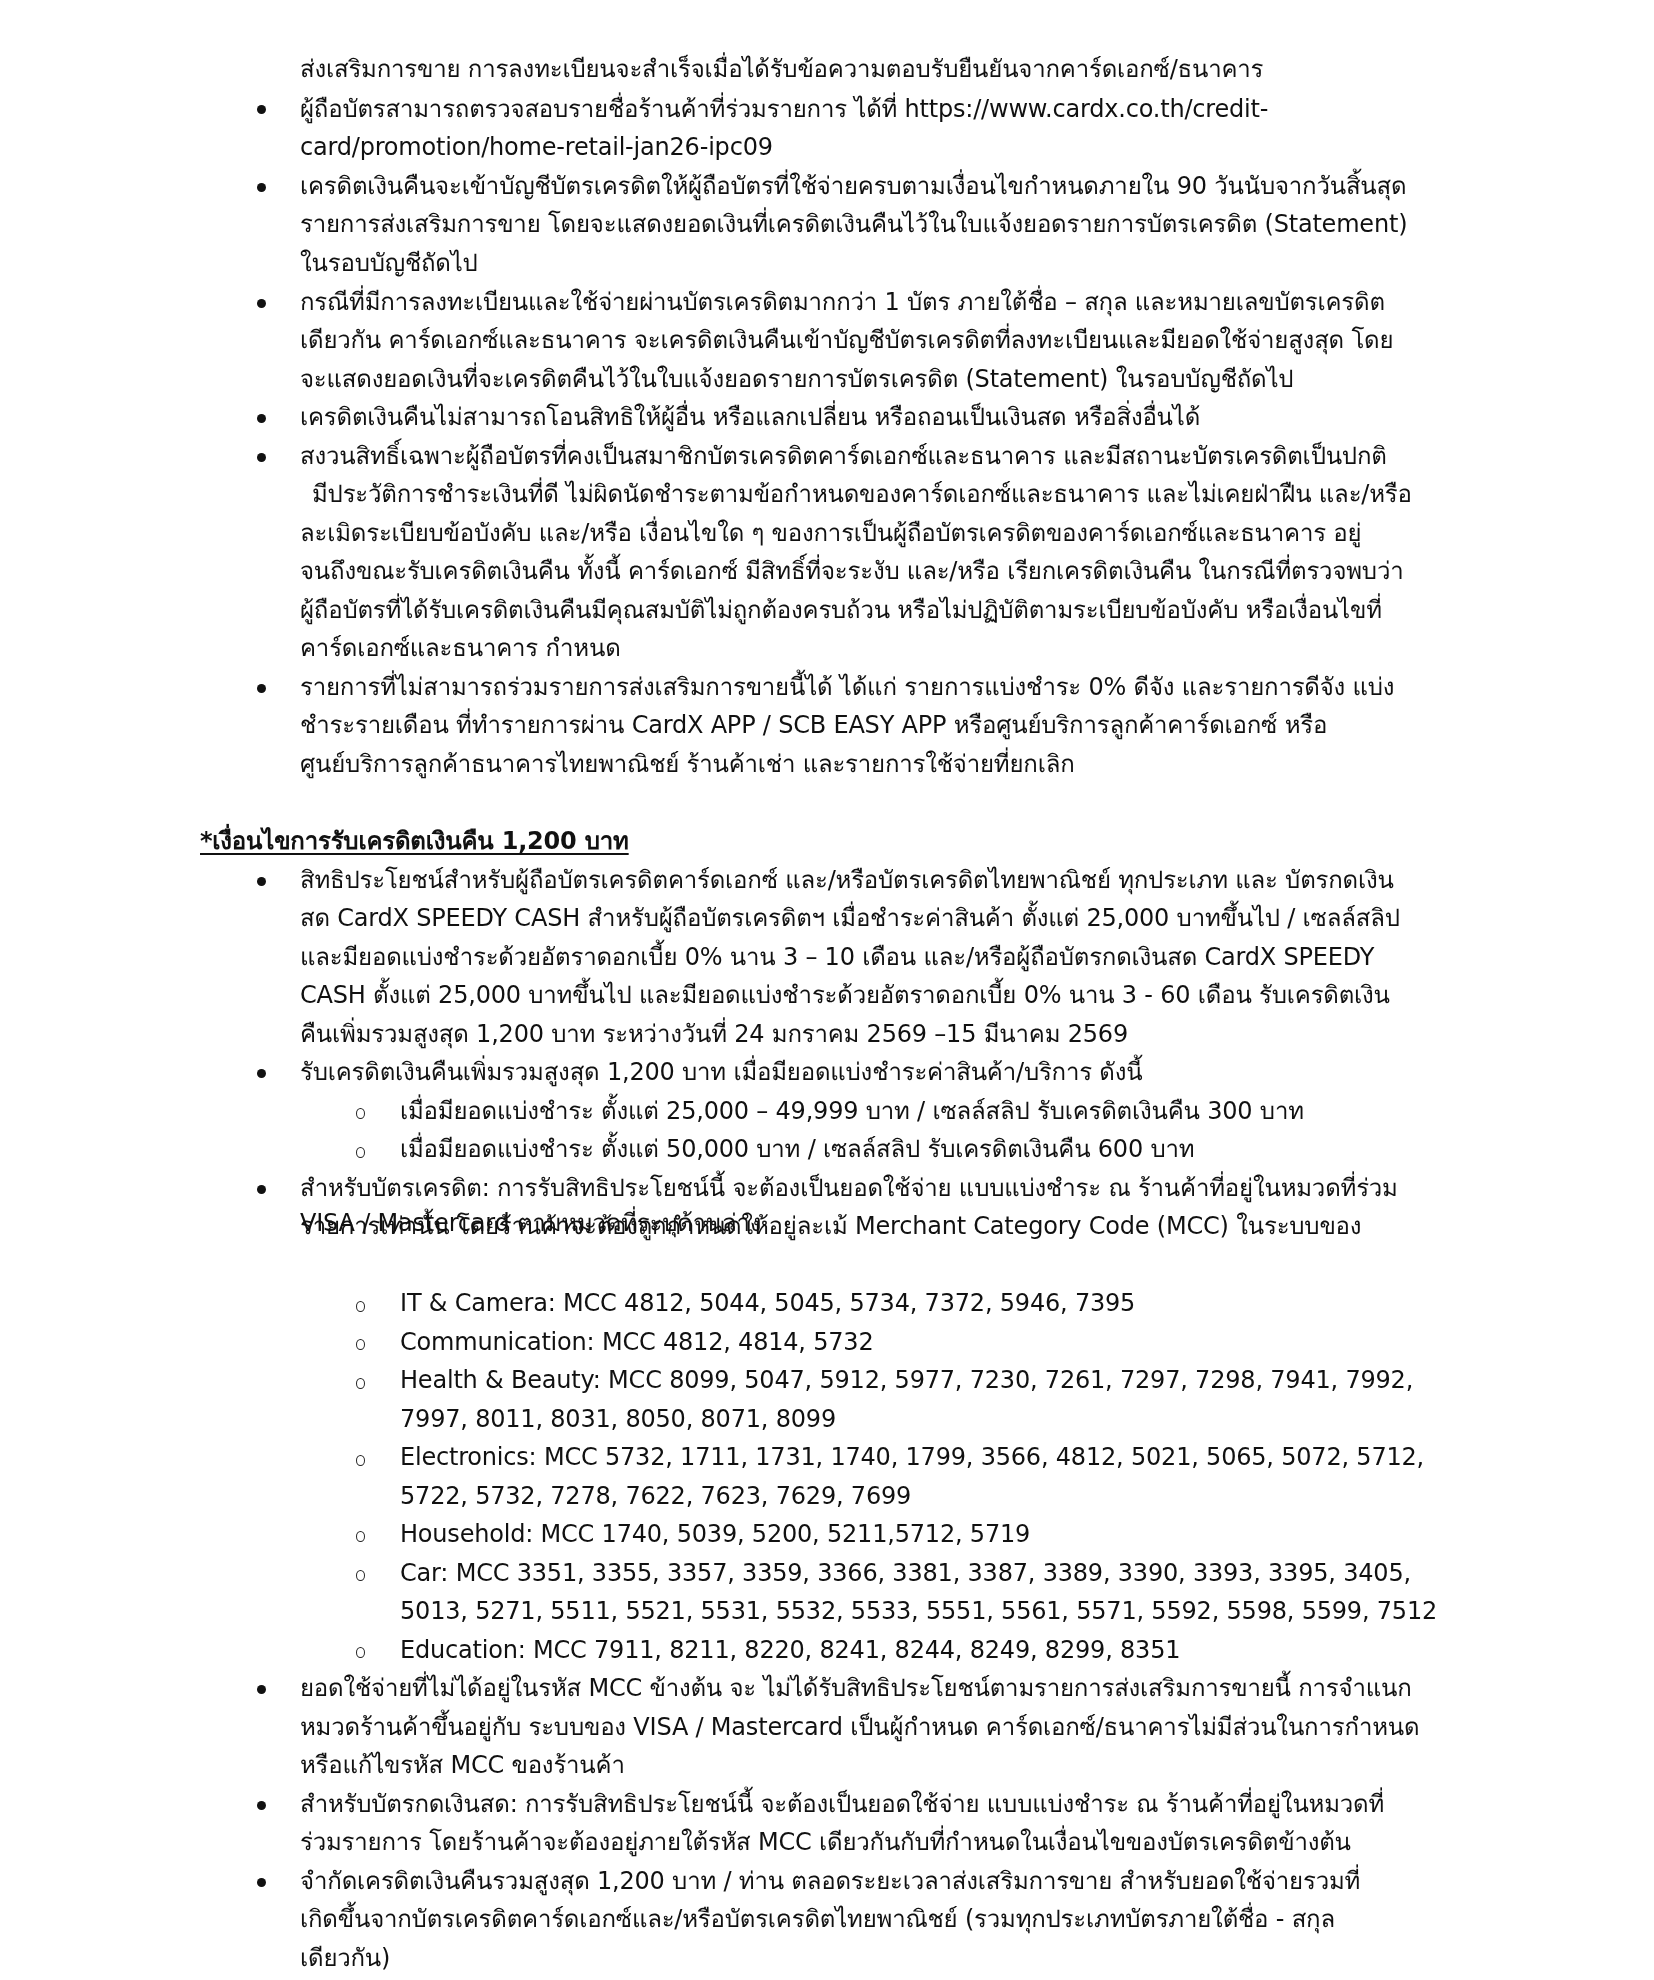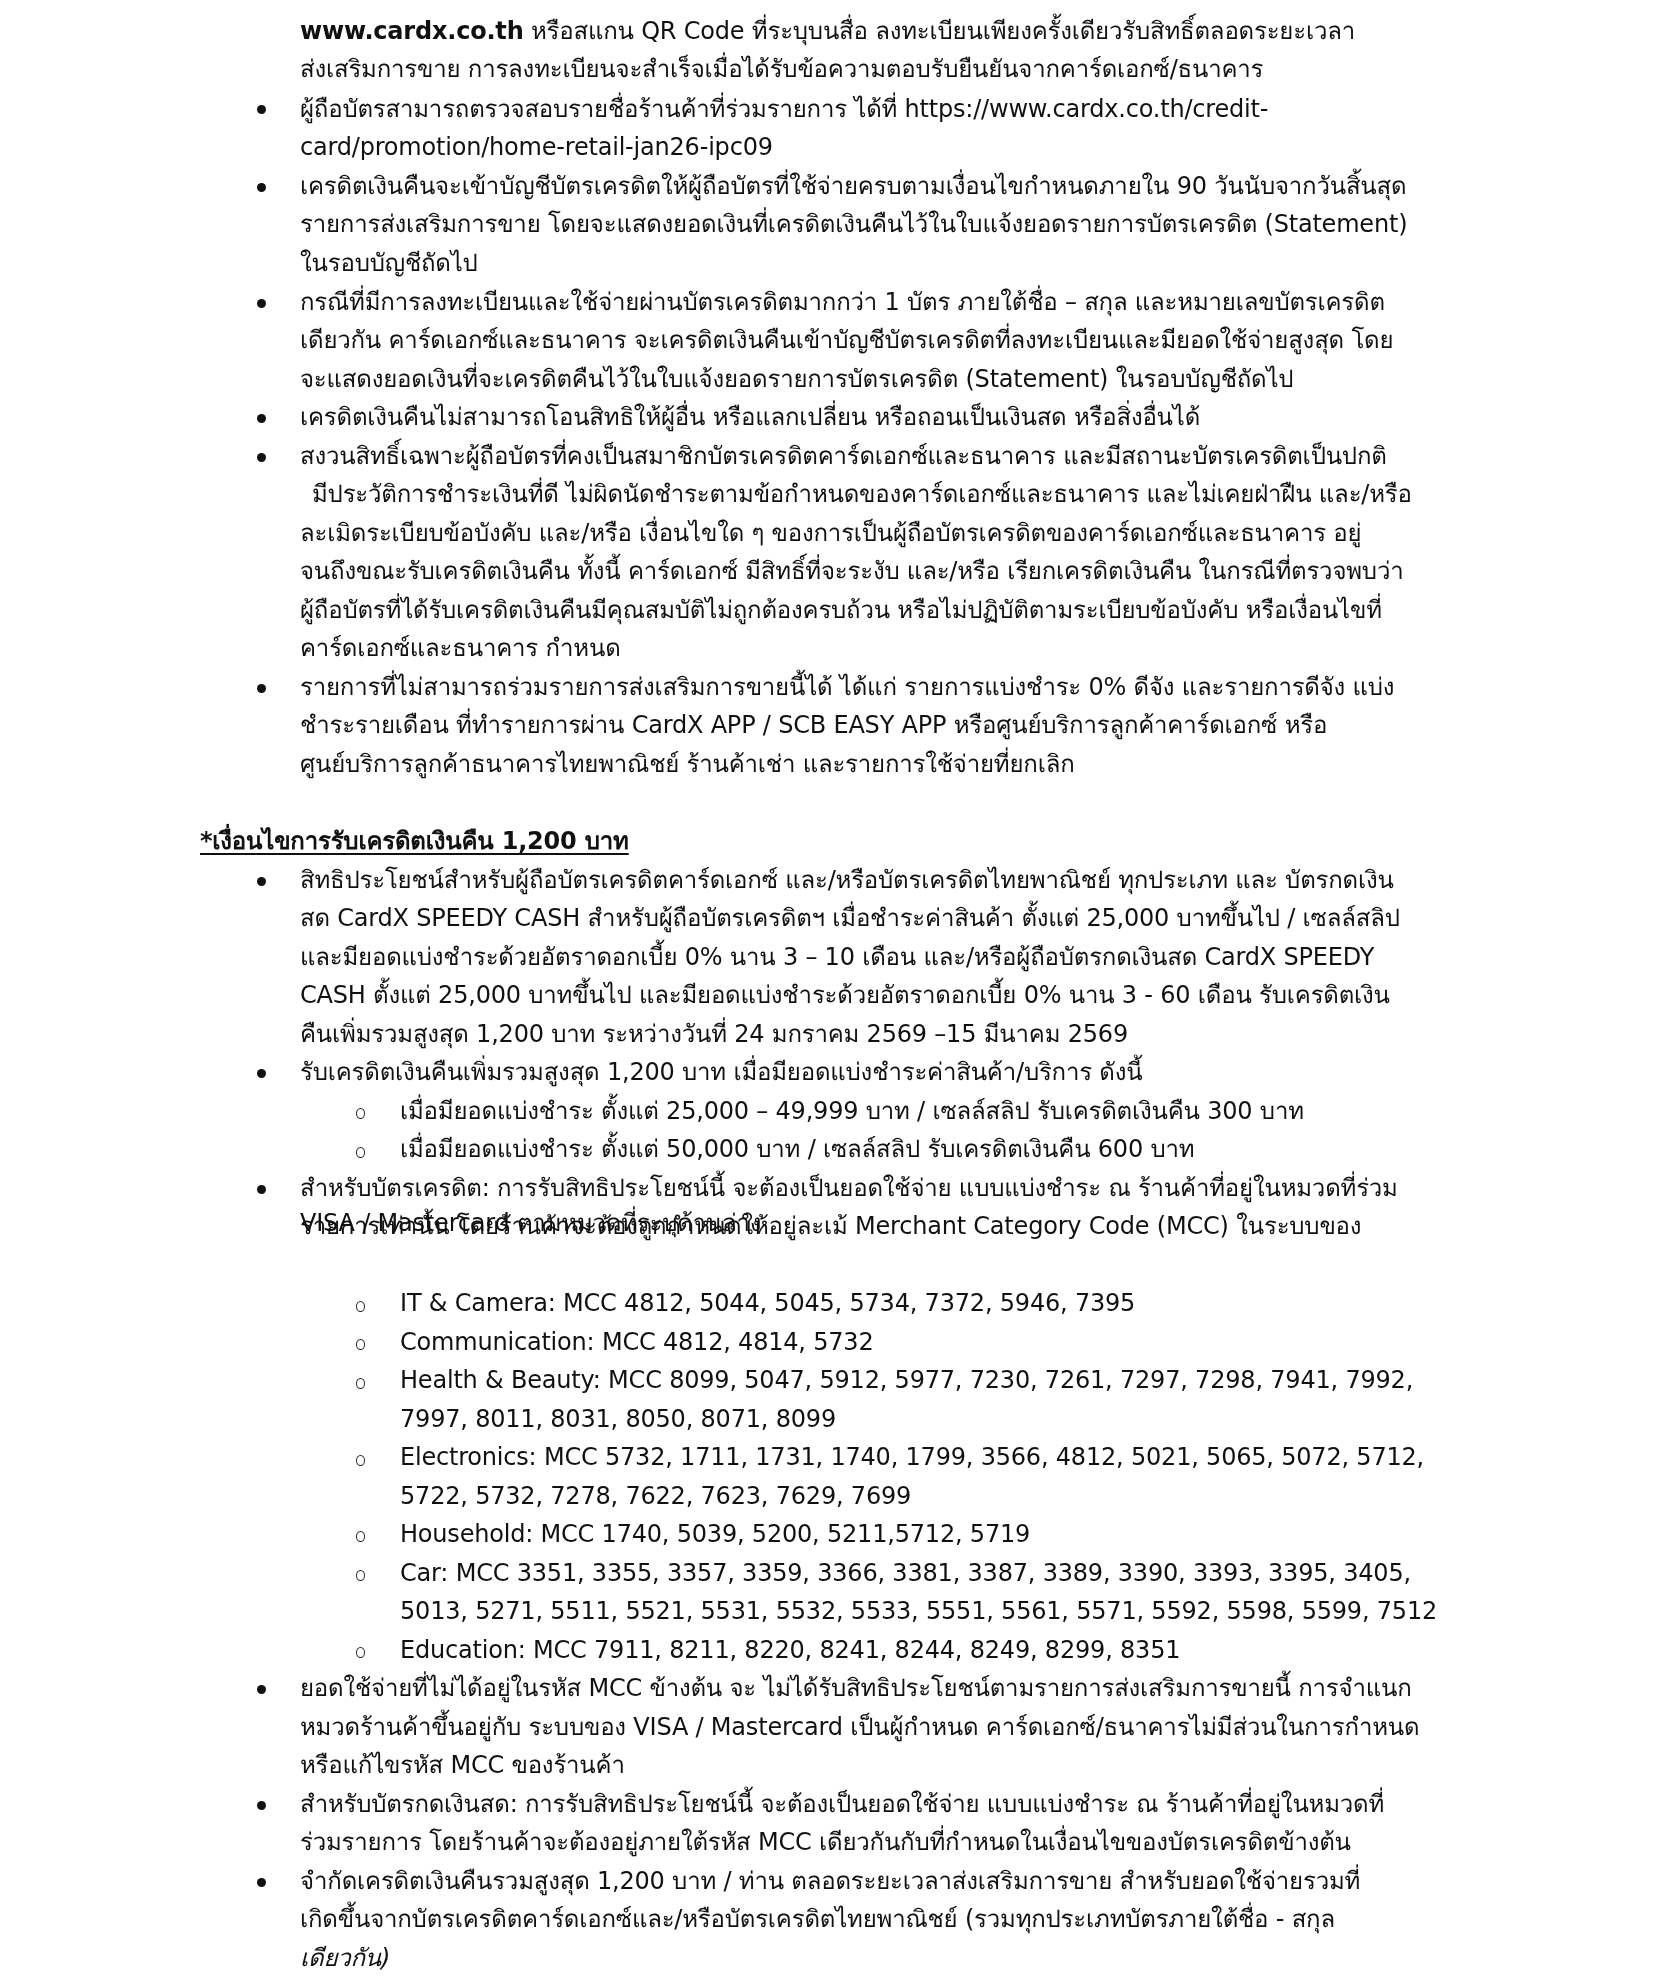--- a/index.html
+++ b/index.html
@@ -22,21 +22,20 @@
     border: 1.4px solid #222; box-sizing: border-box;
   }
   .bold { font-weight: bold; }
   .heading { font-weight: bold; text-decoration: underline; text-underline-offset: 4px; }
 </style>
 </head>
 <body>
 
 <div class="page">
 
-  <div class="line" style="left:300px; top:12px;"><span class="bold">www.cardx.co.th</span><span> หรือสแกน QR Code ที่ระบุบนสื่อ ลงทะเบียนเพียงครั้งเดียวรับสิทธิ์ตลอดระยะเวลา</span></div>
   <div class="line" style="left:300px; top:50px;">ส่งเสริมการขาย การลงทะเบียนจะสำเร็จเมื่อได้รับข้อความตอบรับยืนยันจากคาร์ดเอกซ์/ธนาคาร</div>
 
   <div class="bullet" style="left:257px; top:105px;"></div>
   <div class="line" style="left:300px; top:90px;">ผู้ถือบัตรสามารถตรวจสอบรายชื่อร้านค้าที่ร่วมรายการ ได้ที่ https://www.cardx.co.th/credit-</div>
   <div class="line" style="left:300px; top:128px;">card/promotion/home-retail-jan26-ipc09</div>
 
   <div class="bullet" style="left:257px; top:183px;"></div>
   <div class="line" style="left:300px; top:167px;">เครดิตเงินคืนจะเข้าบัญชีบัตรเครดิตให้ผู้ถือบัตรที่ใช้จ่ายครบตามเงื่อนไขกำหนดภายใน 90 วันนับจากวันสิ้นสุด</div>
   <div class="line" style="left:300px; top:205px;">รายการส่งเสริมการขาย โดยจะแสดงยอดเงินที่เครดิตเงินคืนไว้ในใบแจ้งยอดรายการบัตรเครดิต (Statement)</div>
   <div class="line" style="left:300px; top:244px;">ในรอบบัญชีถัดไป</div>
@@ -112,15 +111,15 @@
   <div class="line" style="left:300px; top:1708px;">หมวดร้านค้าขึ้นอยู่กับ ระบบของ VISA / Mastercard เป็นผู้กำหนด คาร์ดเอกซ์/ธนาคารไม่มีส่วนในการกำหนด</div>
   <div class="line" style="left:300px; top:1746px;">หรือแก้ไขรหัส MCC ของร้านค้า</div>
 
   <div class="bullet" style="left:257px; top:1801px;"></div>
   <div class="line" style="left:300px; top:1785px;">สำหรับบัตรกดเงินสด: การรับสิทธิประโยชน์นี้ จะต้องเป็นยอดใช้จ่าย แบบแบ่งชำระ ณ ร้านค้าที่อยู่ในหมวดที่</div>
   <div class="line" style="left:300px; top:1823px;">ร่วมรายการ โดยร้านค้าจะต้องอยู่ภายใต้รหัส MCC เดียวกันกับที่กำหนดในเงื่อนไขของบัตรเครดิตข้างต้น</div>
 
   <div class="bullet" style="left:257px; top:1878px;"></div>
   <div class="line" style="left:300px; top:1862px;">จำกัดเครดิตเงินคืนรวมสูงสุด 1,200 บาท / ท่าน ตลอดระยะเวลาส่งเสริมการขาย  สำหรับยอดใช้จ่ายรวมที่</div>
   <div class="line" style="left:300px; top:1900px;">เกิดขึ้นจากบัตรเครดิตคาร์ดเอกซ์และ/หรือบัตรเครดิตไทยพาณิชย์ (รวมทุกประเภทบัตรภายใต้ชื่อ - สกุล</div>
-  <div class="line" style="left:300px; top:1939px;font-style:italic;">เดียวกัน)</div>
+  <div class="line" style="left:300px; top:1939px;">เดียวกัน)</div>
 
 </div>
 
 </body></html>

